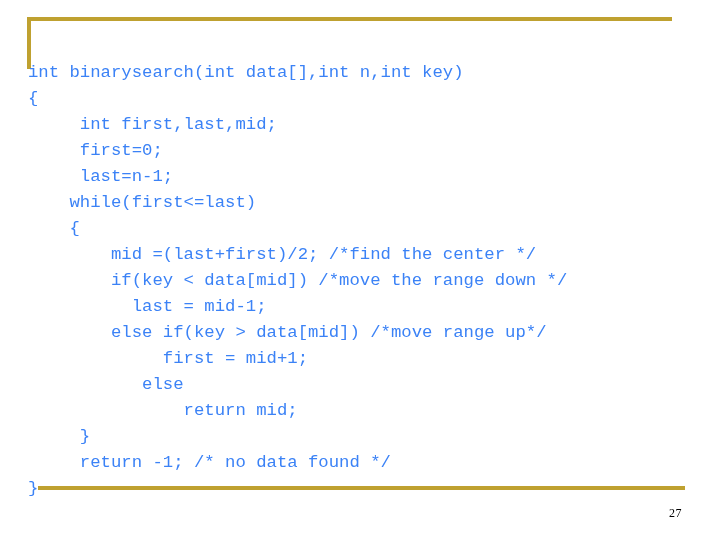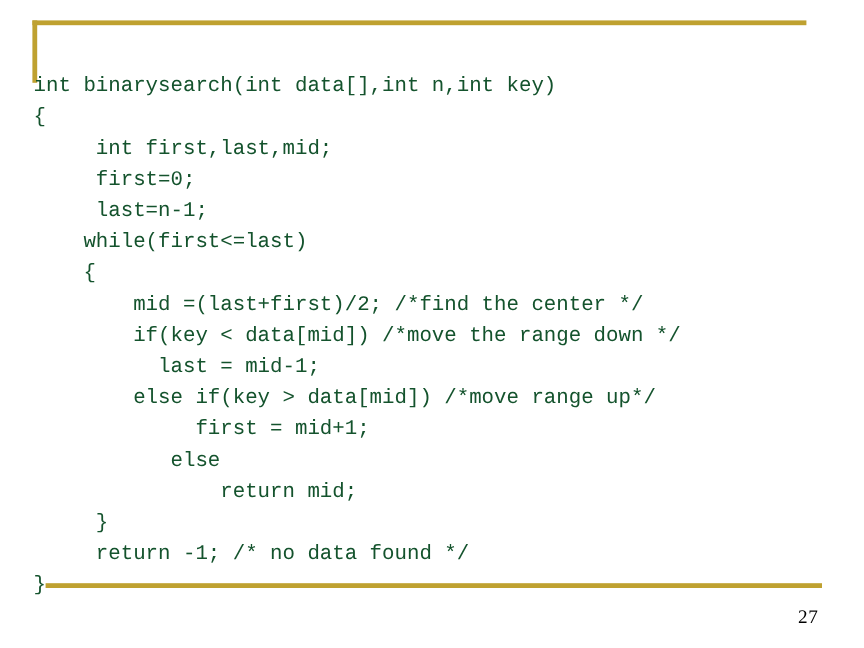--- a/index.html
+++ b/index.html
@@ -46,37 +46,37 @@
 
   
   #code-block {
     position: absolute;
     left: 0px;
     top: 60px;
     width: 720px;
     font-family: "Liberation Mono", "DejaVu Sans Mono", monospace;
     font-size: 17.3px;
     line-height: 26px;
-    color: #14532d;
+    color: #3b82f6;
     white-space: pre;
     letter-spacing: 0px;
   }
   .code-line {
     height: 26px;
     white-space: pre;
     padding-left: 28px;
   }
 
   
   #page-number {
     position: absolute;
     right: 38px;
     top: 506px;
     font-family: "Liberation Serif", "DejaVu Serif", serif;
-    font-size: 16px;
+    font-size: 12px;
     color: #000000;
     letter-spacing: 0.5px;
   }
 </style>
 </head>
 <body>
 
 <div id="slide" style="background: rgb(255, 255, 255);">
 
   <div class="rule-top" style="background: rgb(191, 161, 48);"></div>

